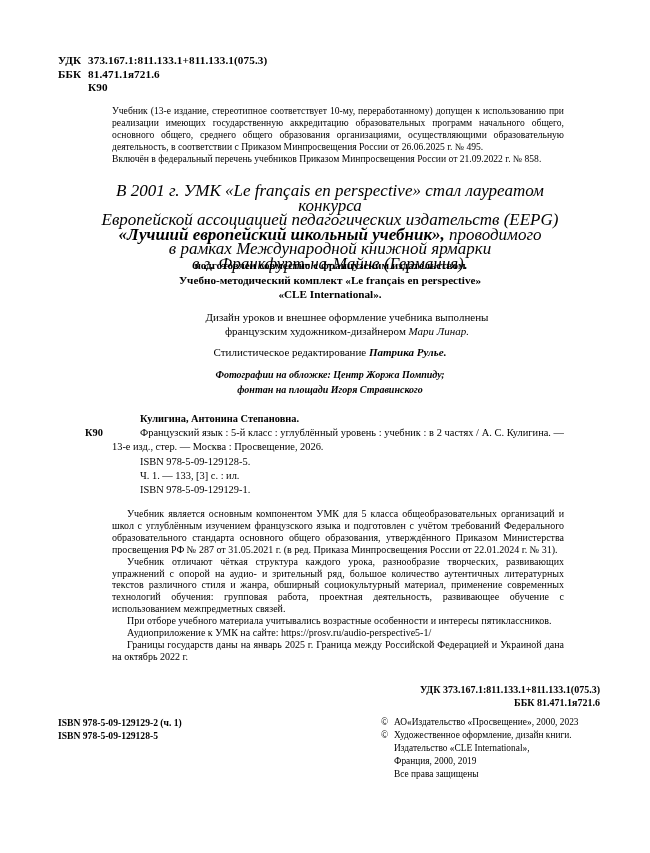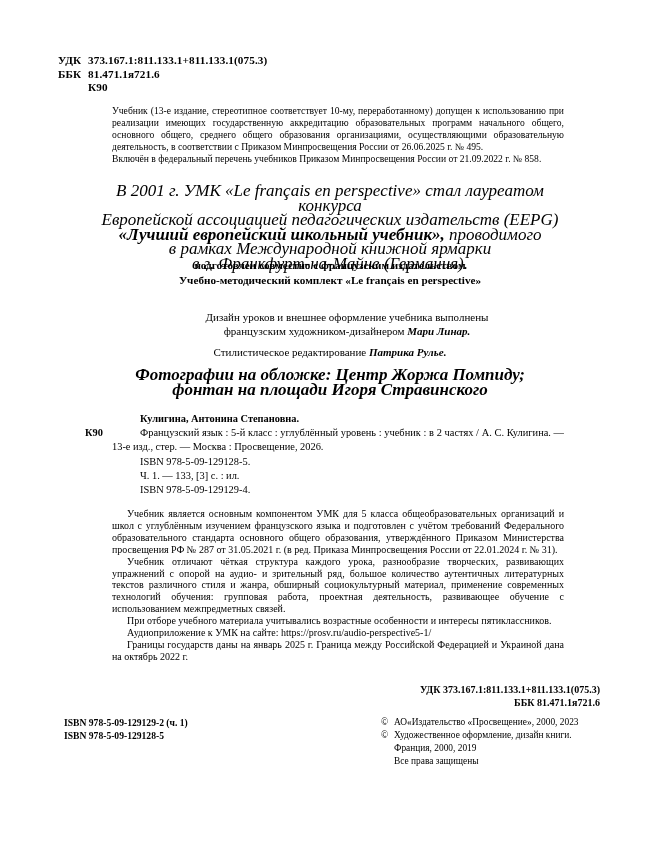--- a/index.html
+++ b/index.html
@@ -89,21 +89,21 @@
   .design {
     position: absolute;
     left: 112px;
     top: 310px;
     width: 470px;
     text-align: center;
     font-size: 11px;
     line-height: 14.4px;
   }
   .design .name {
-    font-weight: bold;
+    font-weight: normal;
     font-style: italic;
   }
 
   .styling {
     position: absolute;
     left: 95px;
     top: 345px;
     width: 470px;
     text-align: center;
     font-size: 11px;
@@ -116,21 +116,21 @@
   }
 
   .photos {
     position: absolute;
     left: 95px;
     top: 368px;
     width: 470px;
     text-align: center;
     font-weight: bold;
     font-style: italic;
-    font-size: 17px;
+    font-size: 10px;
     line-height: 14.6px;
   }
 
   
   .cip {
     position: absolute;
     left: 112px;
     top: 412px;
     width: 452px;
     font-size: 10.4px;
@@ -181,21 +181,21 @@
     line-height: 13px;
     font-weight: bold;
   }
   .codes-bottom .row {
     white-space: nowrap;
   }
 
   
   .isbn-block {
     position: absolute;
-    left: 64px;
+    left: 58px;
     top: 716px;
     font-size: 9.6px;
     line-height: 13px;
     font-weight: bold;
   }
   .copyright {
     position: absolute;
     left: 381px;
     top: 716px;
     width: 250px;
@@ -233,20 +233,21 @@
     <div>В 2001 г. УМК «Le français en perspective» стал лауреатом конкурса</div>
     <div>Европейской ассоциацией педагогических издательств (EEPG)</div>
     <div><span class="strong">«Лучший европейский школьный учебник»,</span><span> проводимого</span></div>
     <div>в рамках Международной книжной ярмарки</div>
     <div>в г. Франкфурт-на-Майне (Германия).</div>
   </div>
 
   <div class="umk">
     <div>подготовлен совместно с французским издательством</div>
     <div>Учебно-методический комплект «Le français en perspective»</div>
+    <div>«CLE International».</div>
   </div>
 
   <div class="design">
     <div>Дизайн уроков и внешнее оформление учебника выполнены</div>
     <div><span>французским художником-дизайнером </span><span class="name">Мари Линар.</span></div>
   </div>
 
   <div class="styling">
     <span>Стилистическое редактирование </span><span class="name">Патрика Рулье.</span>
   </div>
@@ -255,21 +256,21 @@
     <div>Фотографии на обложке: Центр Жоржа Помпиду;</div>
     <div>фонтан на площади Игоря Стравинского</div>
   </div>
 
   <div class="cip">
     <div class="author">Кулигина, Антонина Степановна.</div>
     <div class="k90marker">К90</div>
     <div class="body">Французский язык : 5-й класс : углублённый уровень : учебник : в 2 частях / А. С. Кулигина. — 13-е изд., стер. — Москва : Просвещение, 2026.</div>
     <div class="sub">ISBN 978-5-09-129128-5.</div>
     <div class="sub">Ч. 1. — 133, [3] с. : ил.</div>
-    <div class="sub">ISBN 978-5-09-129129-4.</div>
+    <div class="sub">ISBN 978-5-09-129129-1.</div>
   </div>
 
   <div class="annot">
     <p>Учебник является основным компонентом УМК для 5 класса общеобразовательных организаций и школ с углублённым изучением французского языка и подготовлен с учётом требований Федерального образовательного стандарта основного общего образования, утверждённого Приказом Министерства просвещения РФ № 287 от 31.05.2021 г. (в ред. Приказа Минпросвещения России от 22.01.2024 г. № 31).</p>
     <p>Учебник отличают чёткая структура каждого урока, разнообразие творческих, развивающих упражнений с опорой на аудио- и зрительный ряд, большое количество аутентичных литературных текстов различного стиля и жанра, обширный социокультурный материал, применение современных технологий обучения: групповая работа, проектная деятельность, развивающее обучение с использованием межпредметных связей.</p>
     <p>При отборе учебного материала учитывались возрастные особенности и интересы пятиклассников.</p>
     <p>Аудиоприложение к УМК на сайте: https://prosv.ru/audio-perspective5-1/</p>
     <p>Границы государств даны на январь 2025 г. Граница между Российской Федерацией и Украиной дана на октябрь 2022 г.</p>
   </div>
 
@@ -279,17 +280,18 @@
   </div>
 
   <div class="isbn-block">
     <div>ISBN 978-5-09-129129-2 (ч. 1)</div>
     <div>ISBN 978-5-09-129128-5</div>
   </div>
 
   <div class="copyright">
     <div class="line"><span class="mark">©</span><span>АО«Издательство «Просвещение», 2000, 2023</span></div>
     <div class="line"><span class="mark">©</span><span>Художественное оформление, дизайн книги.</span></div>
+    <div class="line"><span>Издательство «CLE International»,</span></div>
     <div class="line"><span>Франция, 2000, 2019</span></div>
     <div class="line"><span>Все права защищены</span></div>
   </div>
 
 </div>
 
 </body></html>

